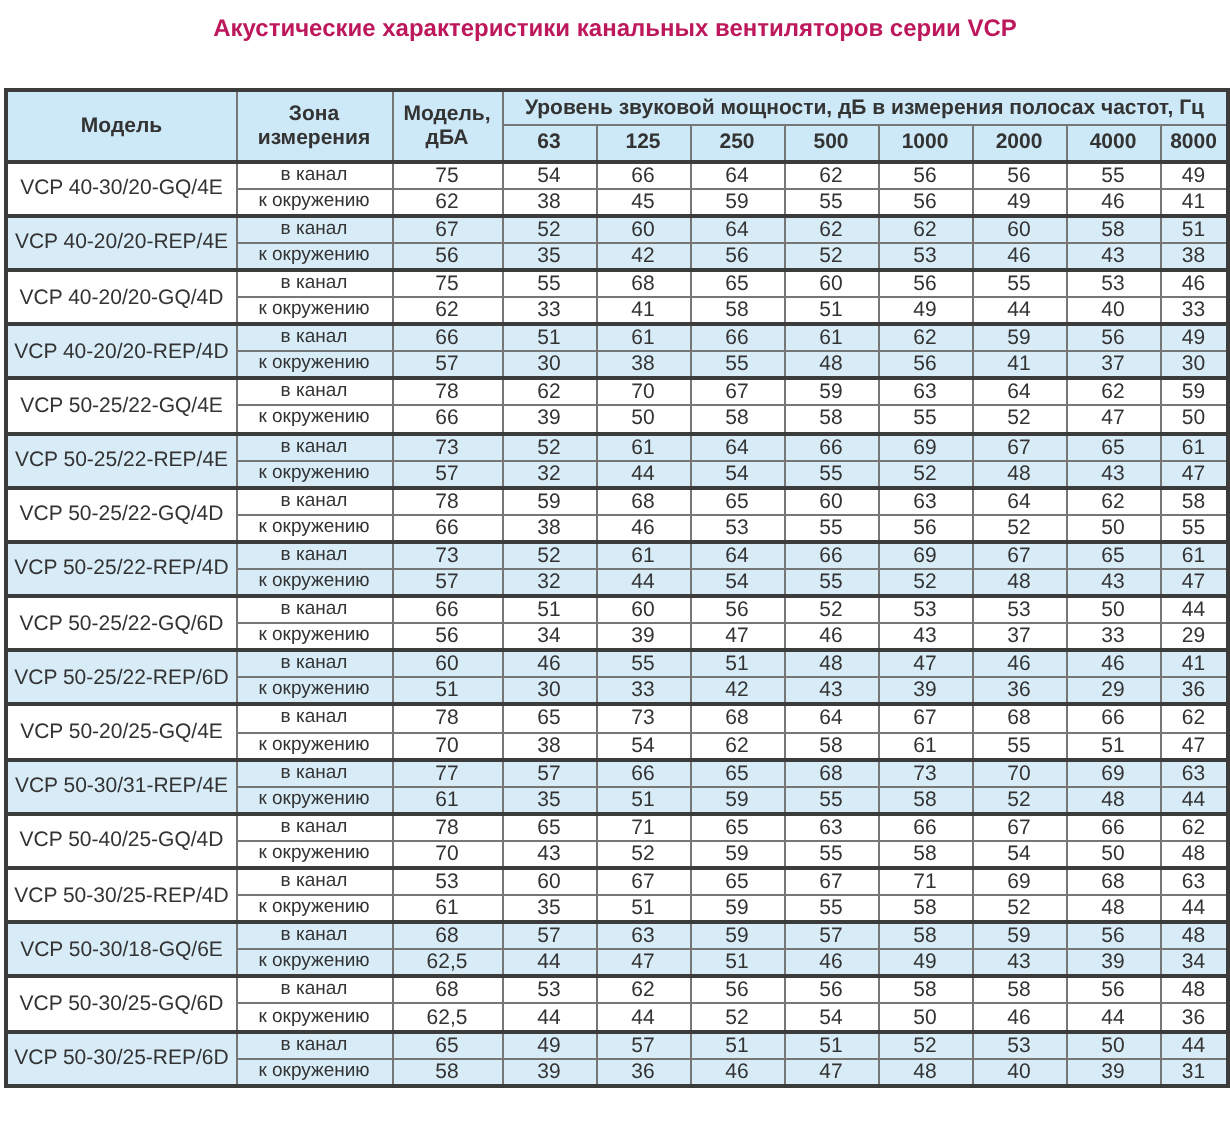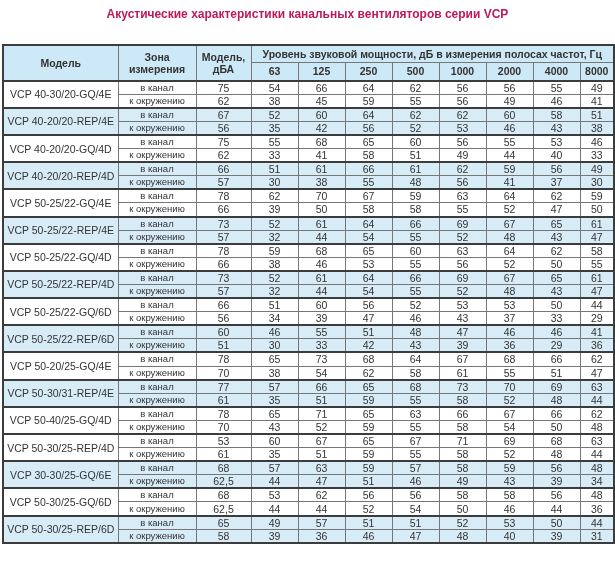--- a/index.html
+++ b/index.html
@@ -449,21 +449,21 @@
     <td class="num">51</td>
     <td class="num">59</td>
     <td class="num">55</td>
     <td class="num">58</td>
     <td class="num">52</td>
     <td class="num">48</td>
     <td class="num">44</td>
   </tr>
 
   <tr class="gt alt">
-    <td class="model" rowspan="2">VCP 30-30/25-GQ/6E</td>
+    <td class="model" rowspan="2">VCP 50-30/18-GQ/6E</td>
     <td class="zone">в канал</td>
     <td class="num">68</td>
     <td class="num">57</td>
     <td class="num">63</td>
     <td class="num">59</td>
     <td class="num">57</td>
     <td class="num">58</td>
     <td class="num">59</td>
     <td class="num">56</td>
     <td class="num">48</td>

